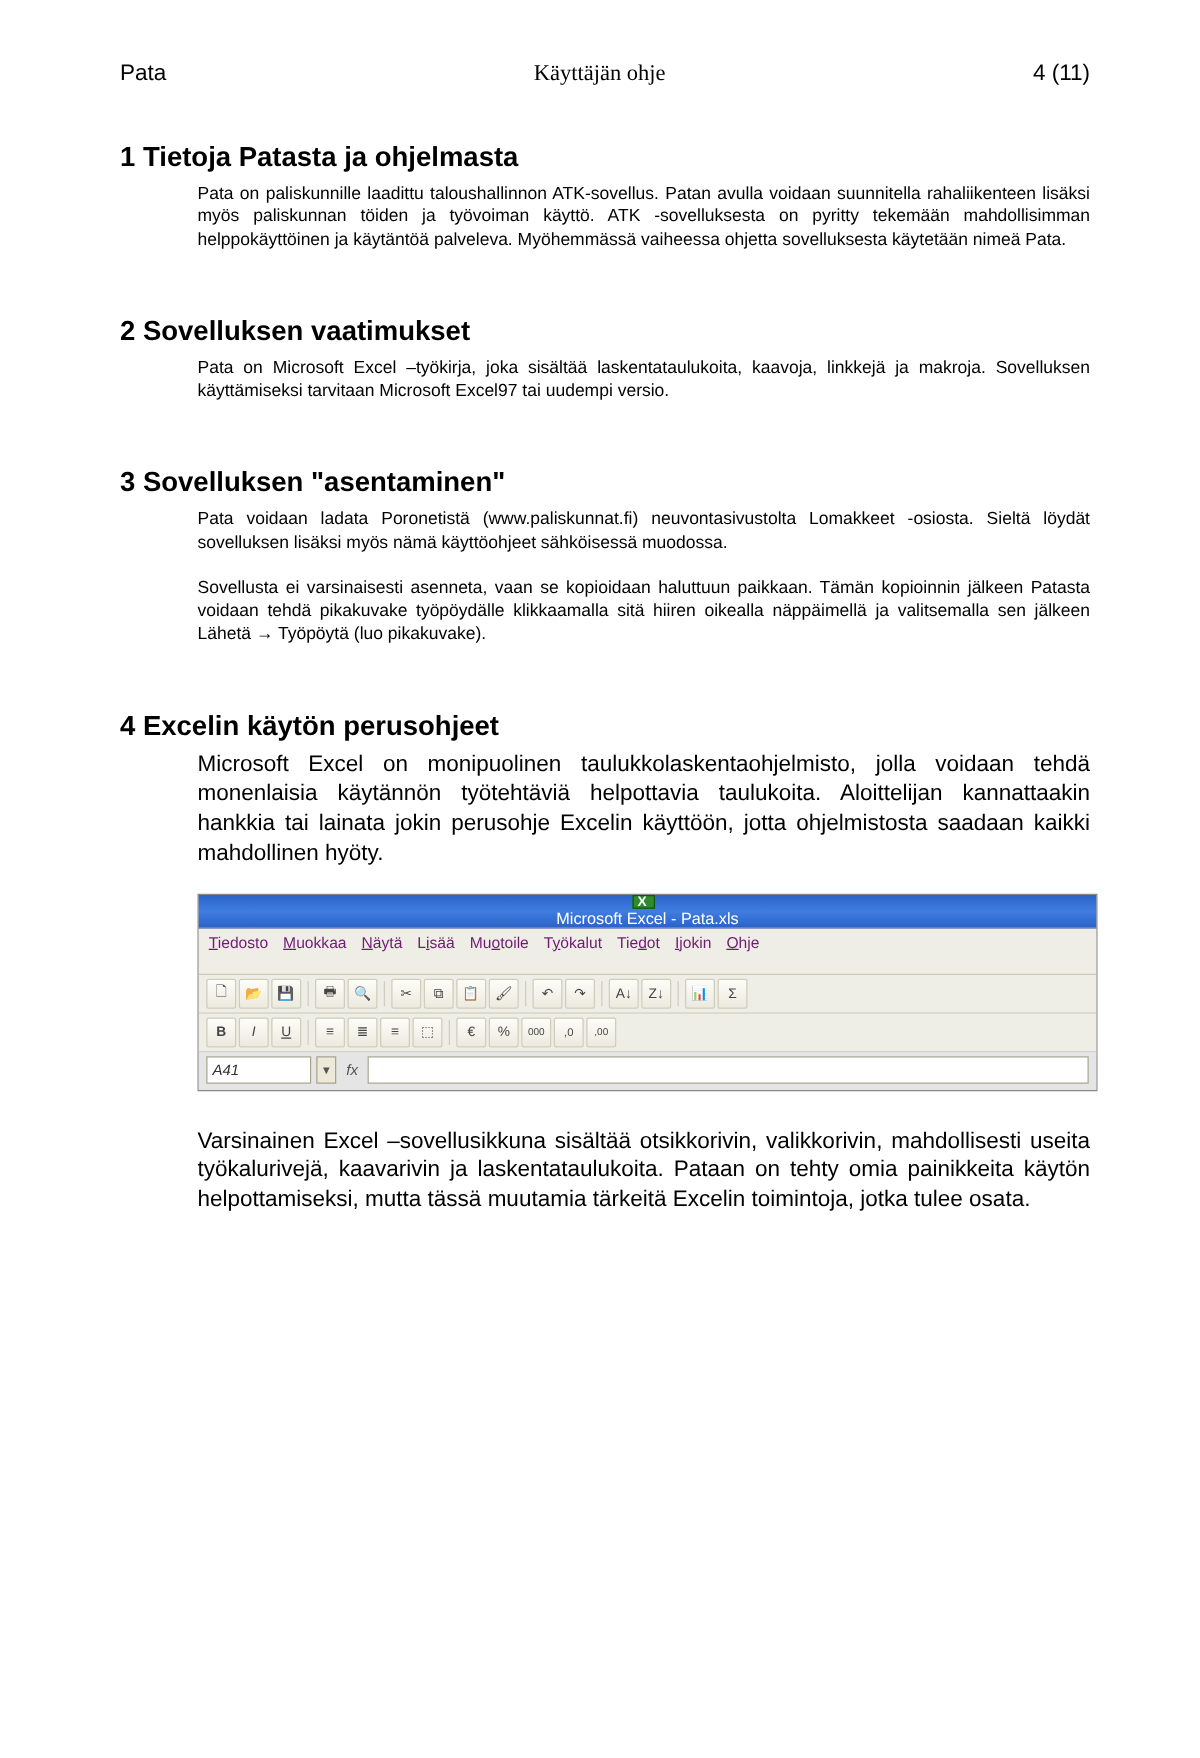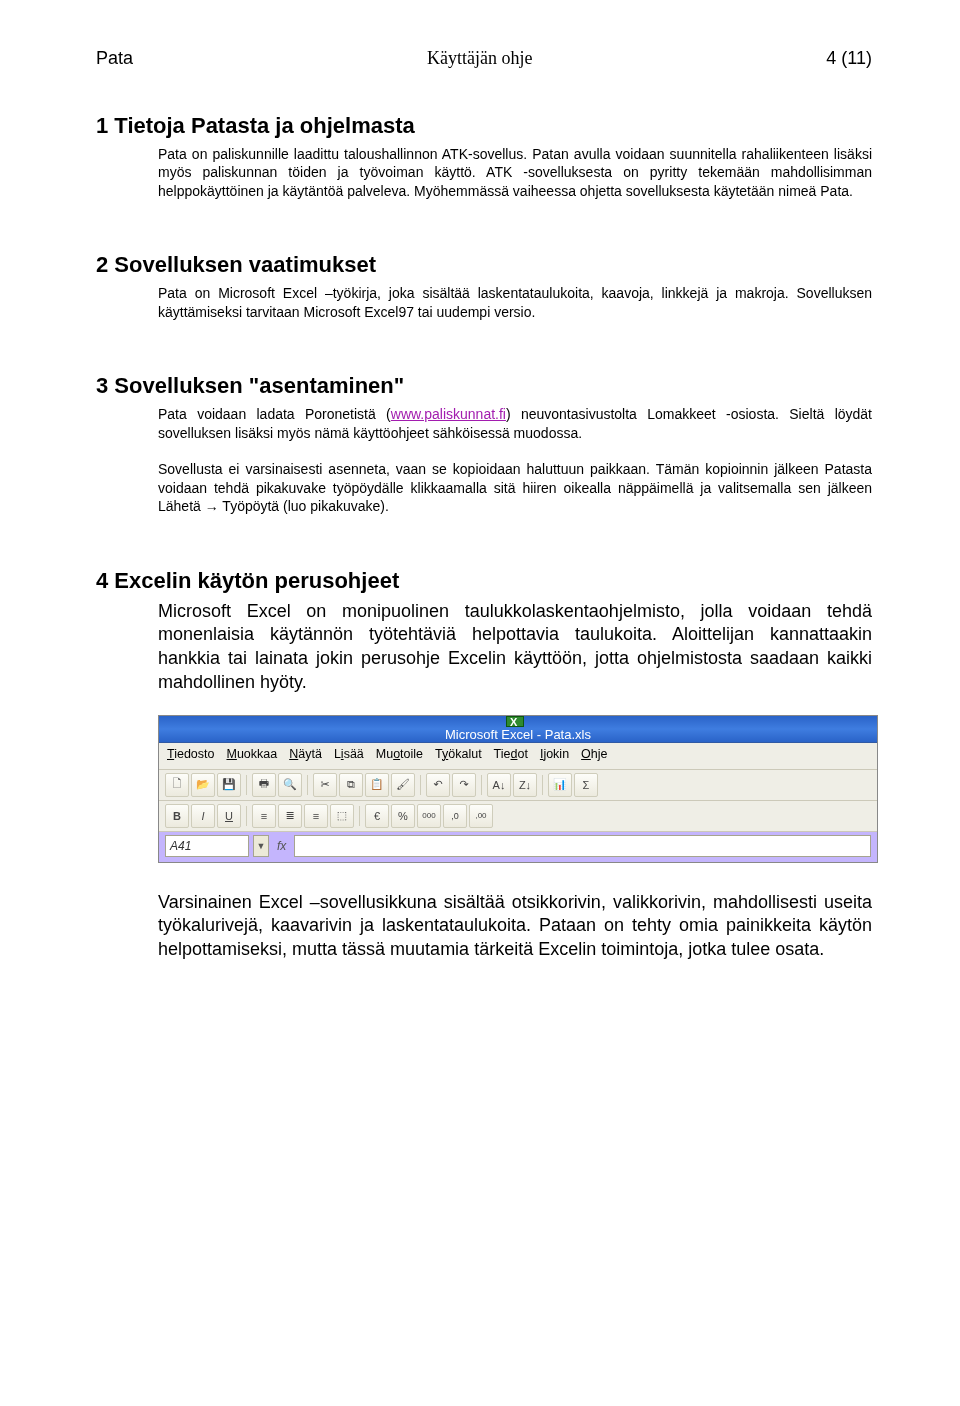--- a/index.html
+++ b/index.html
@@ -41,22 +41,21 @@
     margin: 0 0 52px 62px;
   }
   .section-body-last {
     font-size: 18px;
     line-height: 1.32;
     text-align: justify;
     margin: 0 0 20px 62px;
   }
   .para-block { margin-bottom: 18px; }
   a.link {
-    color: #a21caf;
-    text-decoration: underline;
+    color: #000000;
     cursor: pointer;
   }
   .screenshot {
     margin: 10px 0 28px 62px;
     width: 720px;
     border: 1px solid #888;
     box-sizing: border-box;
     font-family: Tahoma, Arial, sans-serif;
     user-select: none;
   }
@@ -81,23 +80,23 @@
   .titlebar-icon::after {
     content: "X";
     position: absolute;
     top: -1px; left: 3px;
     font-size: 11px; font-weight: bold; color: #fff;
   }
   .menubar {
     display: flex;
     gap: 12px;
     background: #efeee6;
-    padding: 4px 8px 8px 8px;
+    padding: 4px 8px 18px 8px;
     font-size: 12.5px;
-    color: #000000;
+    color: #701a75;
     border-bottom: 1px solid #ccc9b9;
   }
   .menubar span { cursor: default; }
   .toolbar {
     display: flex;
     align-items: center;
     gap: 2px;
     background: #efeee6;
     padding: 3px 6px;
     border-bottom: 1px solid #ccc9b9;
@@ -109,21 +108,21 @@
     border-radius: 2px;
     display: flex; align-items: center; justify-content: center;
     font-size: 11px; color: #444;
   }
   .tb-sep {
     width: 1px; height: 20px; background: #cfcdbb; margin: 0 3px;
   }
   .formulabar {
     display: flex;
     align-items: center;
-    background: #c4b5fd;
+    background: #e5e5e5;
     padding: 3px 6px 5px 6px;
     gap: 4px;
   }
   .name-box {
     width: 74px; height: 20px;
     border: 1px solid #a6a48f;
     background: #fff;
     font-size: 12px;
     padding: 0 4px;
     display: flex; align-items: center;

